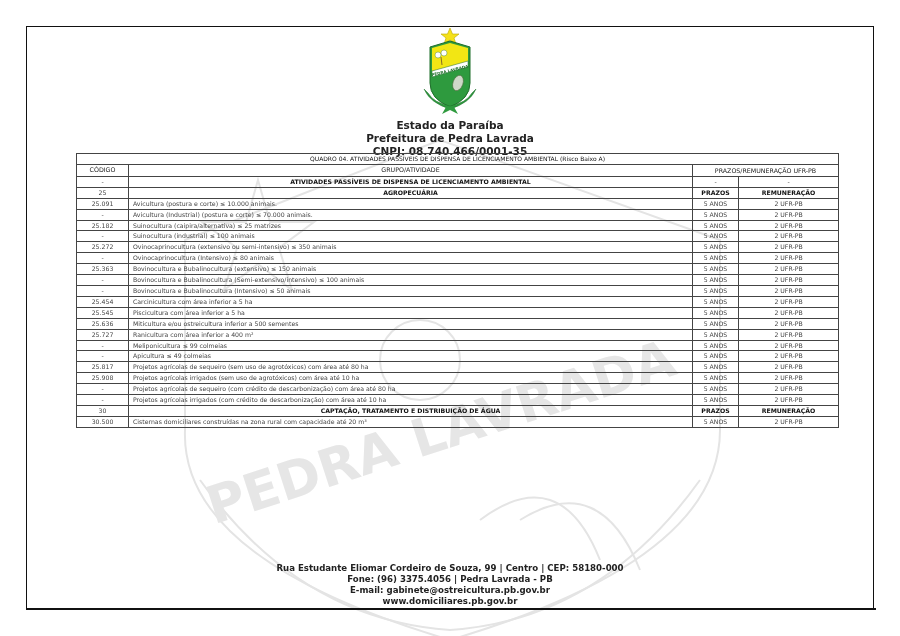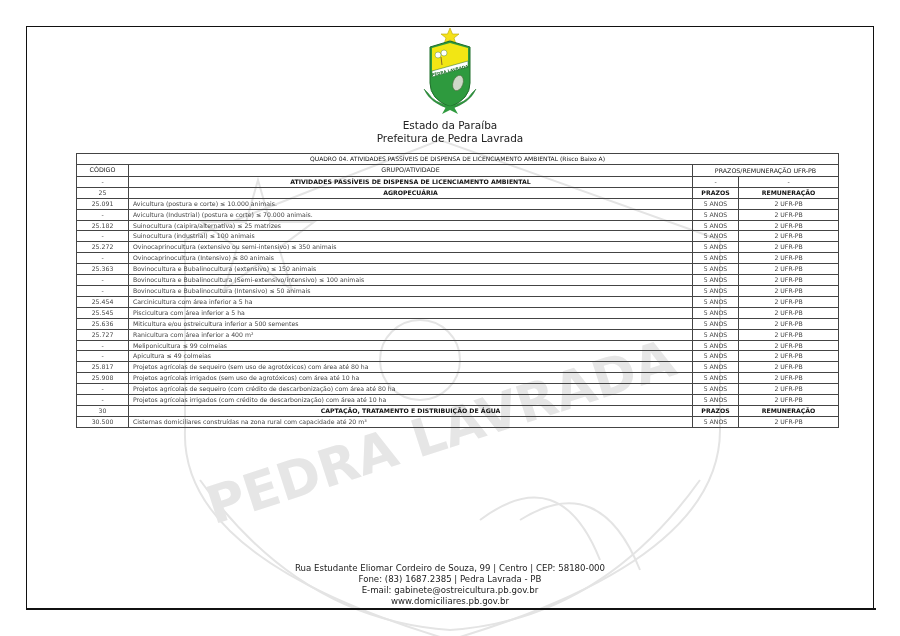--- a/index.html
+++ b/index.html
@@ -4,39 +4,39 @@
 <style>
   html, body { margin: 0; padding: 0; background: #ffffff; }
   body { width: 900px; height: 636px; position: relative; overflow: hidden;
          font-family: "DejaVu Sans", sans-serif; color: #222; }
   .page { position: absolute; left: 26px; top: 26px; width: 848px; height: 584px;
           border: 1.5px solid #111; box-sizing: border-box; }
   .watermark { position: absolute; left: 0; top: 0; width: 900px; height: 636px; pointer-events: none; }
   .logo { position: absolute; left: 420px; top: 27px; width: 60px; height: 88px; }
   .header-text { position: absolute; left: 0; width: 900px; text-align: center;
                  font-size: 10.5px; line-height: 13px; color: #222; }
-  .header-text div { height: 13px; }
+  .header-text div { height: 13px; font-weight: bold; }
 
   table.q { position: absolute; left: 76px; top: 153px; width: 762px; border-collapse: collapse;
             table-layout: fixed; font-size: 6.2px; color: #444; }
   table.q td { border: 1px solid #444; padding: 0 4px; height: 9.9px; line-height: 9.9px;
                white-space: nowrap; overflow: hidden; }
   col.c1 { width: 52px; } col.c2 { width: 564px; } col.c3 { width: 46px; } col.c4 { width: 100px; }
   .center { text-align: center; }
   .bold { font-weight: bold; color: #111; }
   .title-row td { height: 36px; text-align: center; font-size: 6px; color: #111; }
   .head-row td { height: 23px; font-size: 6.3px; color: #222; }
   .head-row td.code { vertical-align: bottom; padding-bottom: 1px; }
   .head-row td.prz { line-height: 9px; vertical-align: middle; }
   .sub-row td { height: 25px; vertical-align: middle; }
   .sub-row td.code { vertical-align: top; line-height: 10px; }
   .sect-row td { height: 10px; }
   .footer { position: absolute; left: 0; width: 900px; text-align: center; font-size: 8.6px;
             line-height: 11px; color: #222; top: 563px; }
-  .footer div { height: 11px; }
+  .footer div { height: 11px; font-weight: bold; }
   .bottom-line { position: absolute; left: 26px; top: 608px; width: 850px; border-top: 2px solid #111; }
 </style>
 </head>
 <body>
 
 <svg class="watermark" viewBox="0 0 900 636">
   <g fill="none" stroke="#e4e4e4" stroke-width="2">
     <polygon points="258,180 270,222 314,222 279,248 292,290 258,264 224,290 237,248 202,222 246,222"></polygon>
     <path d="M185,240 L440,140 L720,240 L720,430 Q720,560 450,640 Q180,560 185,430 Z"></path>
     <path d="M200,480 Q300,620 450,630 Q600,620 700,480"></path>
@@ -59,20 +59,21 @@
   <circle cx="24" cy="26" r="3" fill="#ffffff" stroke="#5a8a3a" stroke-width="0.5"></circle>
   <line x1="21" y1="30" x2="22" y2="38" stroke="#6b4a2a" stroke-width="0.8"></line>
   <ellipse cx="38" cy="56" rx="5" ry="8" fill="#cfd8c8" stroke="#4a6a3a" stroke-width="0.6" transform="rotate(20 38 56)"></ellipse>
   <path d="M4,62 Q10,76 30,82 Q50,76 56,62 L52,66 Q46,76 30,79 Q14,76 8,66 Z" fill="#2e9a3e" stroke="#1f6e2a" stroke-width="0.5"></path>
   <path d="M26,80 L22,87 L30,83 L38,87 L34,80 Z" fill="#2e9a3e"></path>
 </svg>
 
 <div class="header-text" style="top:119px;">
   <div>Estado da Paraíba</div>
   <div>Prefeitura de Pedra Lavrada</div>
+  <div>CNPJ: 08.740.466/0001-35</div>
 </div>
 
 <table class="q">
   <colgroup>
       <col class="c1">
       <col class="c2">
       <col class="c3">
       <col class="c4">
     </colgroup>
   <tbody id="tbody">
@@ -220,17 +221,17 @@
         <td class="center">30.500</td>
         <td>Cisternas domiciliares construídas na zona rural com capacidade até 20 m³</td>
         <td class="center">5 ANOS</td>
         <td class="center">2 UFR-PB</td>
       </tr>
     </tbody>
 </table>
 
 <div class="footer">
   <div>Rua Estudante Eliomar Cordeiro de Souza, 99 | Centro | CEP: 58180-000</div>
-  <div>Fone: (83) 1687.2385 | Pedra Lavrada - PB</div>
+  <div>Fone: (96) 3375.4056 | Pedra Lavrada - PB</div>
   <div>E-mail: gabinete@ostreicultura.pb.gov.br</div>
   <div>www.domiciliares.pb.gov.br</div>
 </div>
 <div class="bottom-line"></div>
 
 </body></html>

